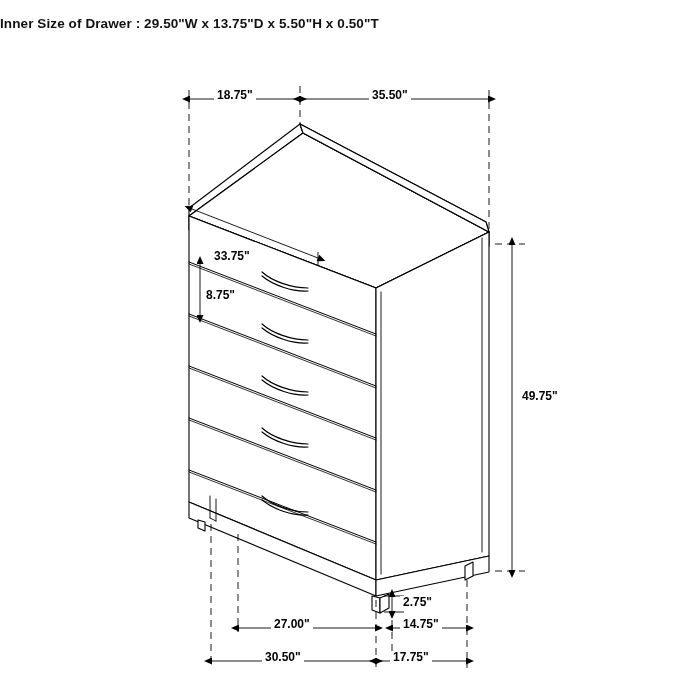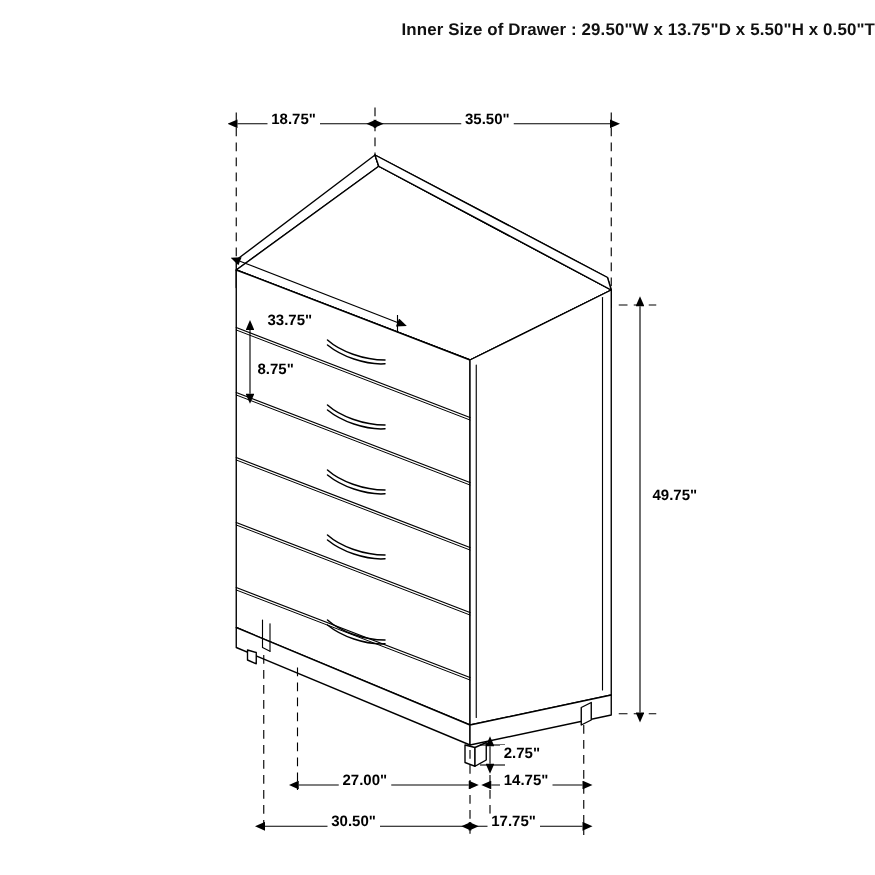--- a/index.html
+++ b/index.html
@@ -17,21 +17,21 @@
   #stage {
     position: relative;
     width: 700px;
     height: 700px;
   }
   #title {
     position: absolute;
     top: 16px;
     left: 0;
     width: 700px;
-    text-align: right;
+    text-align: left;
     font-size: 13.5px;
     font-weight: bold;
     letter-spacing: 0.1px;
     color: #111;
   }
   svg.diagram {
     position: absolute;
     top: 0;
     left: 0;
   }

